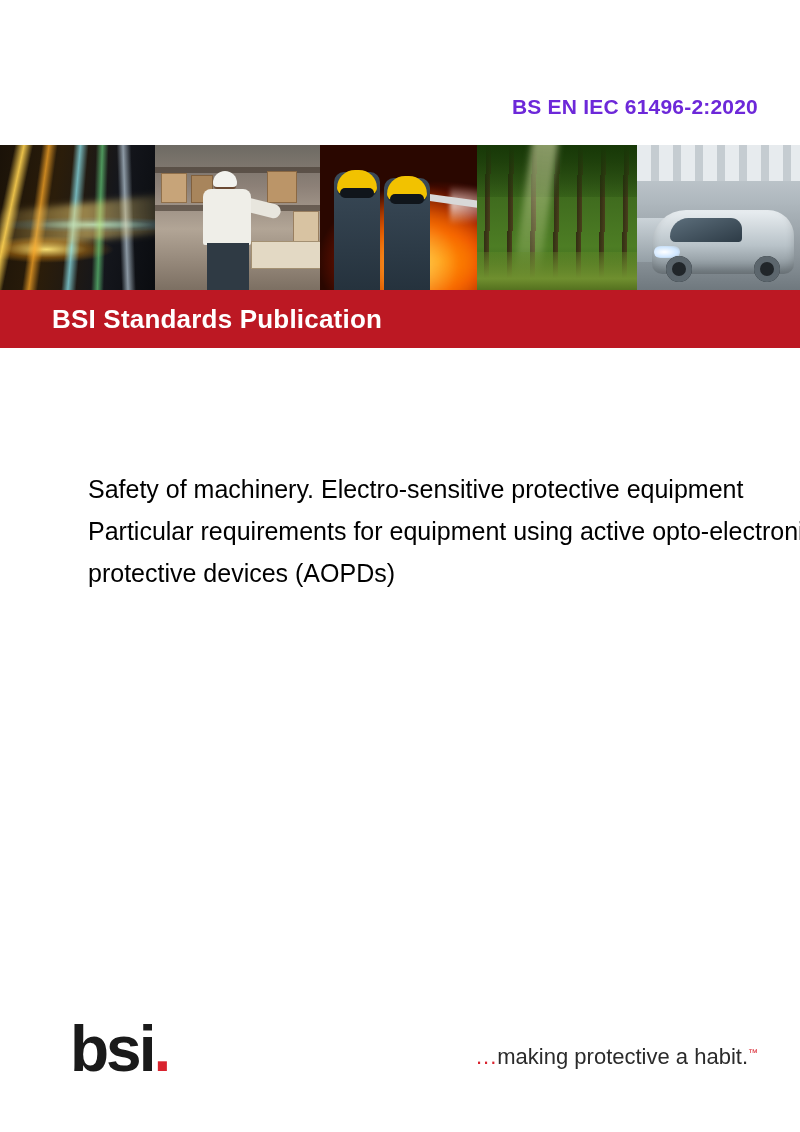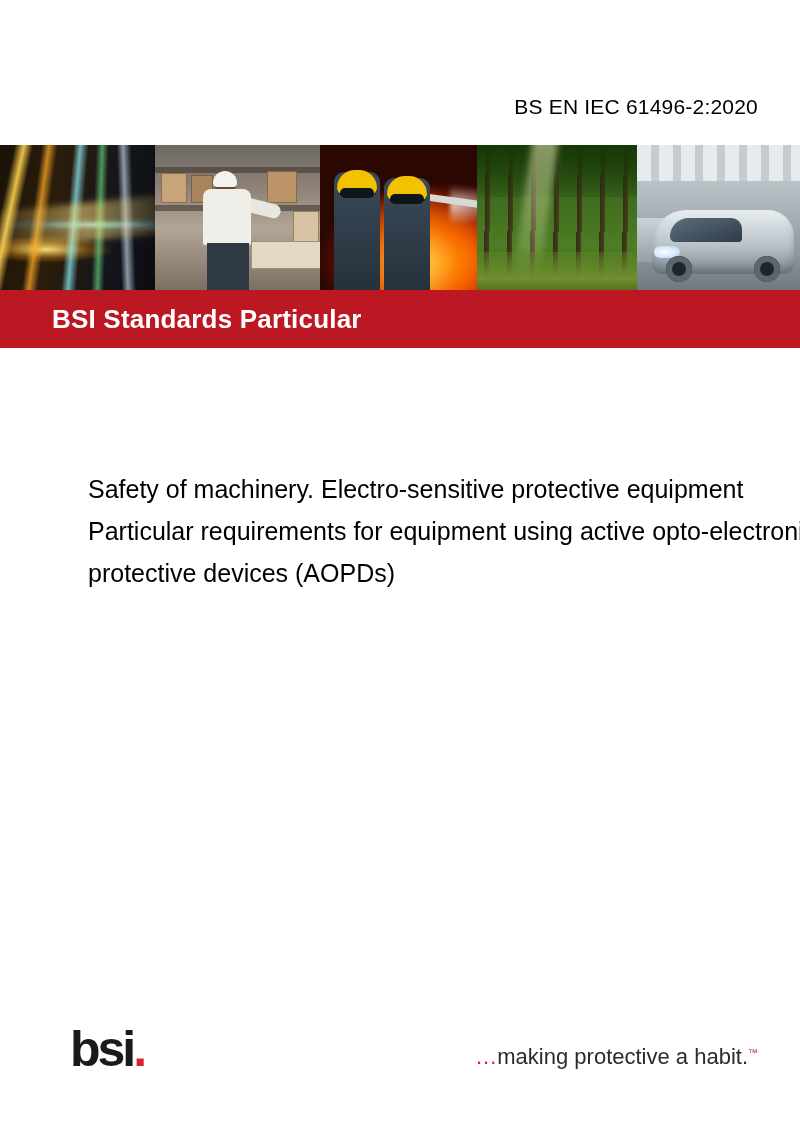--- a/index.html
+++ b/index.html
@@ -15,23 +15,23 @@
     color: #000000;
     overflow: hidden;
   }
 
   
   .std-number {
     position: absolute;
     top: 95px;
     right: 42px;
     font-size: 21px;
-    font-weight: 400;
+    font-weight: 700;
     letter-spacing: 0.2px;
-    color: #000000;
+    color: #6d28d9;
     white-space: nowrap;
   }
 
   
   .image-strip {
     position: absolute;
     top: 145px;
     left: 0;
     width: 800px;
     height: 145px;
@@ -313,21 +313,21 @@
     line-height: 42px;
     font-weight: 400;
     color: #000;
   }
 
   
   .logo {
     position: absolute;
     left: 70px;
     bottom: 52px;
-    font-size: 50px;
+    font-size: 64px;
     line-height: 62px;
     font-weight: 700;
     letter-spacing: -3px;
     color: #1a1a1a;
   }
   .logo .dot {
     color: #d9232e;
   }
   .tagline {
     position: absolute;
@@ -398,20 +398,20 @@
       <span class="windshield"></span>
       <span class="lamp"></span>
       <span class="wheel w1"></span>
       <span class="wheel w2"></span>
     </div>
   </div>
 
 </div>
 
 <div class="red-band">
-  <div class="red-band-text">BSI Standards Particular</div>
+  <div class="red-band-text">BSI Standards Publication</div>
 </div>
 
 <div class="doc-title">Safety of machinery. Electro-sensitive protective equipment Particular requirements for equipment using active opto-electronic protective devices (AOPDs)</div>
 
 <div class="logo"><span>bsi</span><span class="dot">.</span></div>
 
 <div class="tagline"><span class="lead">...</span><span>making protective a habit.</span><span class="tm">™</span></div>
 
 </body></html>

